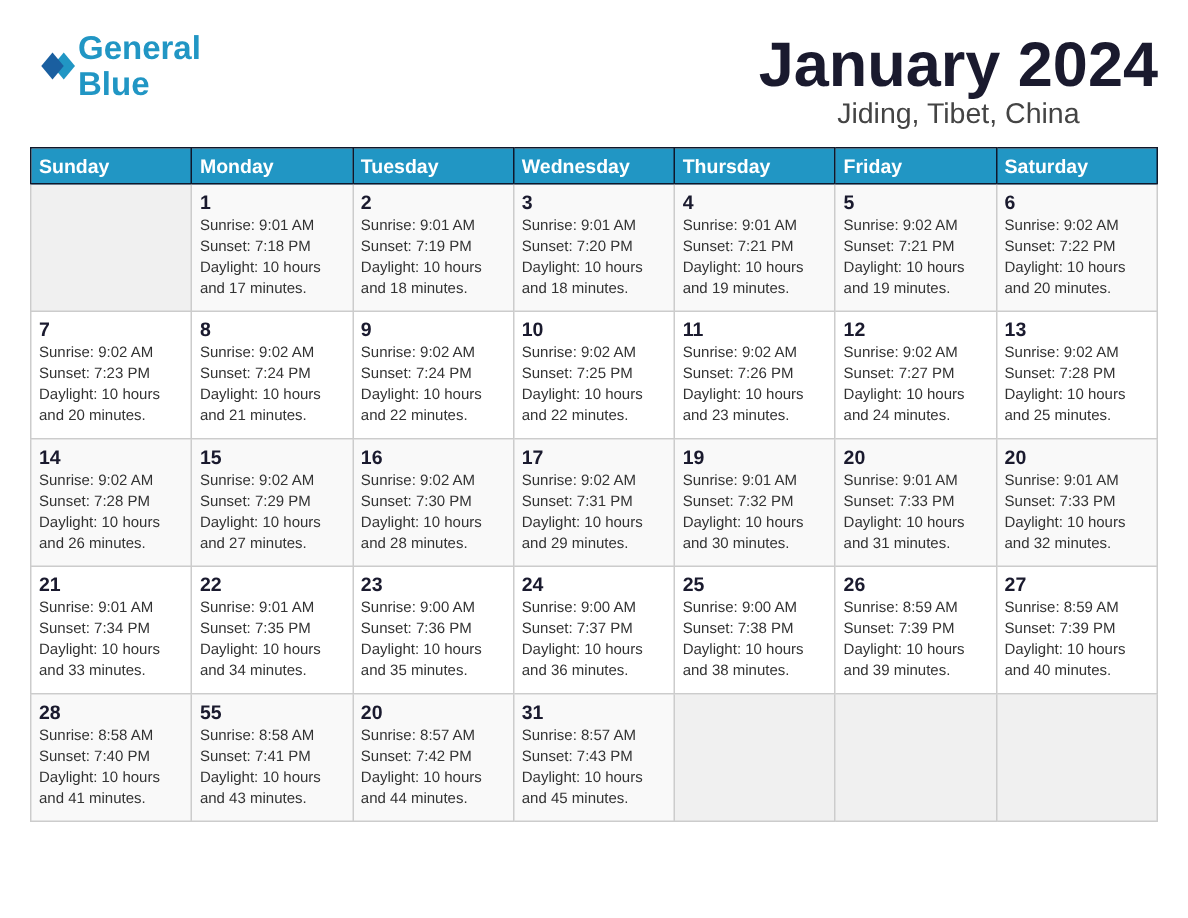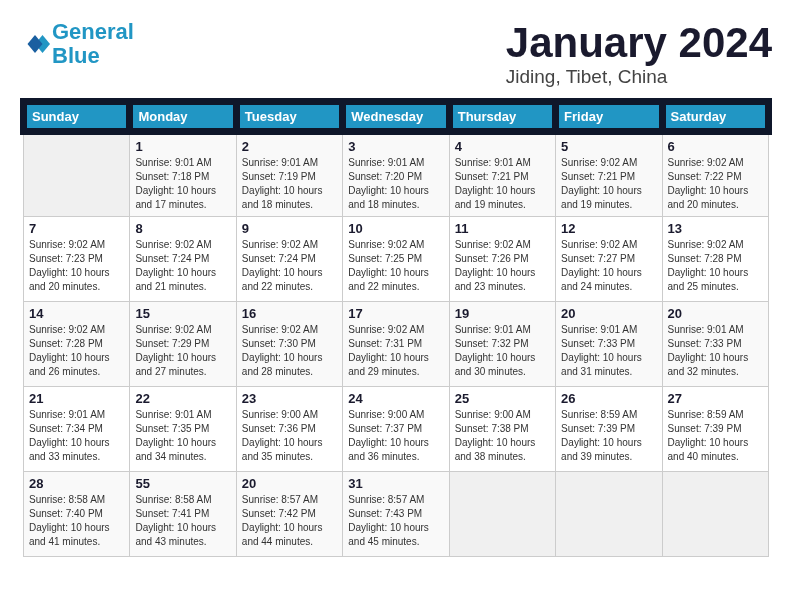--- a/index.html
+++ b/index.html
@@ -28,21 +28,21 @@
     }
     .logo-text span {
       color: #2196c4;
     }
     .logo-icon {
       width: 30px;
       height: 30px;
       margin-right: 2px;
     }
     .title-section {
-      text-align: left;
+      text-align: center;
       margin-left: 35px;
     }
     .month-title {
       font-size: 42px;
       font-weight: bold;
       color: #1a1a2e;
       line-height: 1.1;
     }
     .subtitle {
       font-size: 19px;
@@ -53,21 +53,21 @@
       border-collapse: collapse;
       font-size: 11px;
     }
     thead tr th {
       background-color: #2196c4;
       color: white;
       text-align: left;
       padding: 4px 5px;
       font-size: 13px;
       font-weight: bold;
-      border: 7px solid #0f172a;
+      border: 1px solid #0f172a;
     }
     tbody tr td {
       border: 1px solid #ccc;
       vertical-align: top;
       padding: 4px 5px;
       min-height: 80px;
       height: 85px;
       width: calc(100% / 7);
     }
     tbody tr:nth-child(odd) td {

